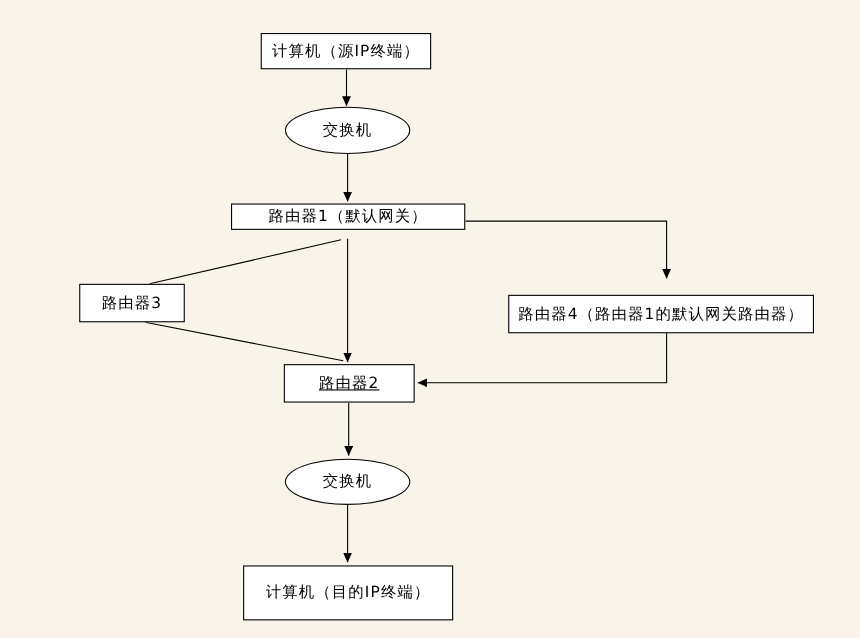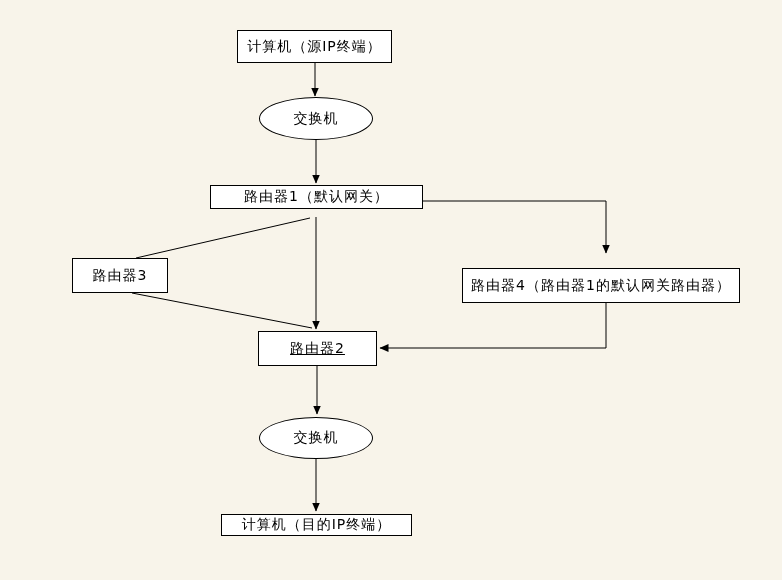--- a/index.html
+++ b/index.html
@@ -86,17 +86,17 @@
   </div>
 
   <div class="node rect" style="left:258px; top:331px; width:119px; height:35px;text-decoration:underline;">
     <span>路由器2</span>
   </div>
 
   <div class="node ellipse" style="left:259px; top:417px; width:114px; height:42px;">
     <span>交换机</span>
   </div>
 
-  <div class="node rect" style="left:221px; top:514px; width:191px; height:22px;">
+  <div class="node rect" style="left:221px; top:514px; width:191px; height:50px;">
     <span>计算机（目的IP终端）</span>
   </div>
 
 </div>
 
 </body></html>

